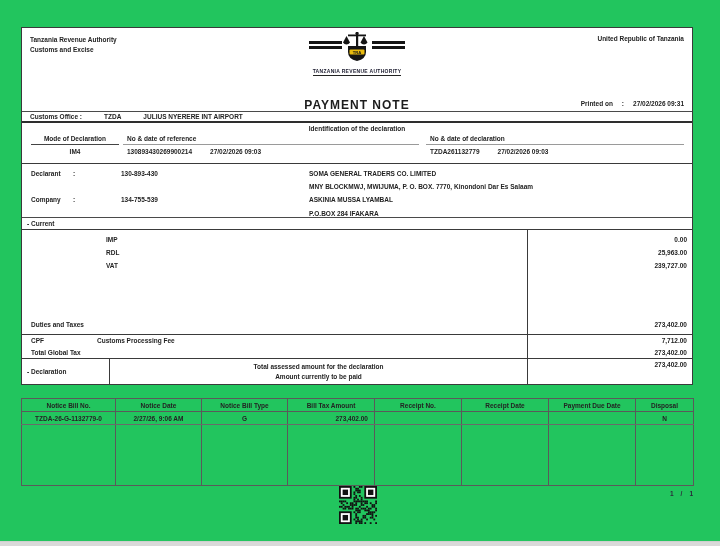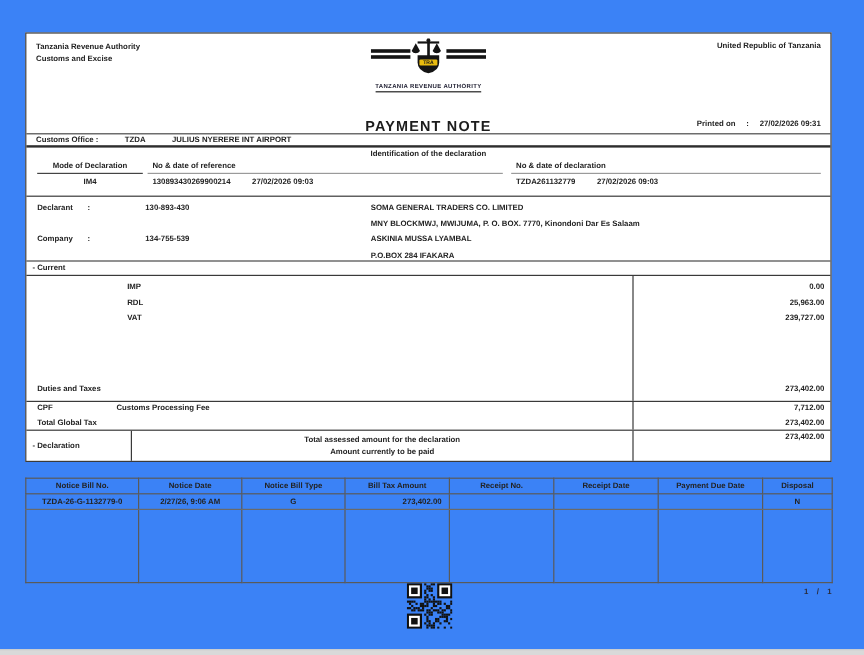--- a/index.html
+++ b/index.html
@@ -1,18 +1,18 @@
 <!DOCTYPE html>
 <html><head>
 <meta charset="utf-8">
 <style>
   * { margin:0; padding:0; box-sizing:border-box; }
   html,body { width:720px; height:546px; background:#ffffff; overflow:hidden; }
   body { font-family:"Liberation Sans", sans-serif; color:#232323; }
-  .page { position:relative; width:720px; height:546px; background:#3b82f6;padding-left:38px; }
+  .page { position:relative; width:720px; height:546px; background:#22c55e;padding-left:38px; }
 
   
   .doc { position:absolute; left:21px; top:27px; width:672px; height:358px;
          border:1.5px solid #3a3a3a; background:#fff; display:flex; flex-direction:column; }
 
   
   .doc-header { position:relative; height:83px; flex:none; }
   .org { position:absolute; left:8px; top:7px; font-size:6.5px; font-weight:700; line-height:9.5px; }
   .country { position:absolute; right:8px; top:7px; font-size:6.5px; font-weight:700; }
   .logo-wrap { position:absolute; left:0; right:0; top:4px; display:flex; flex-direction:column; align-items:center; }

